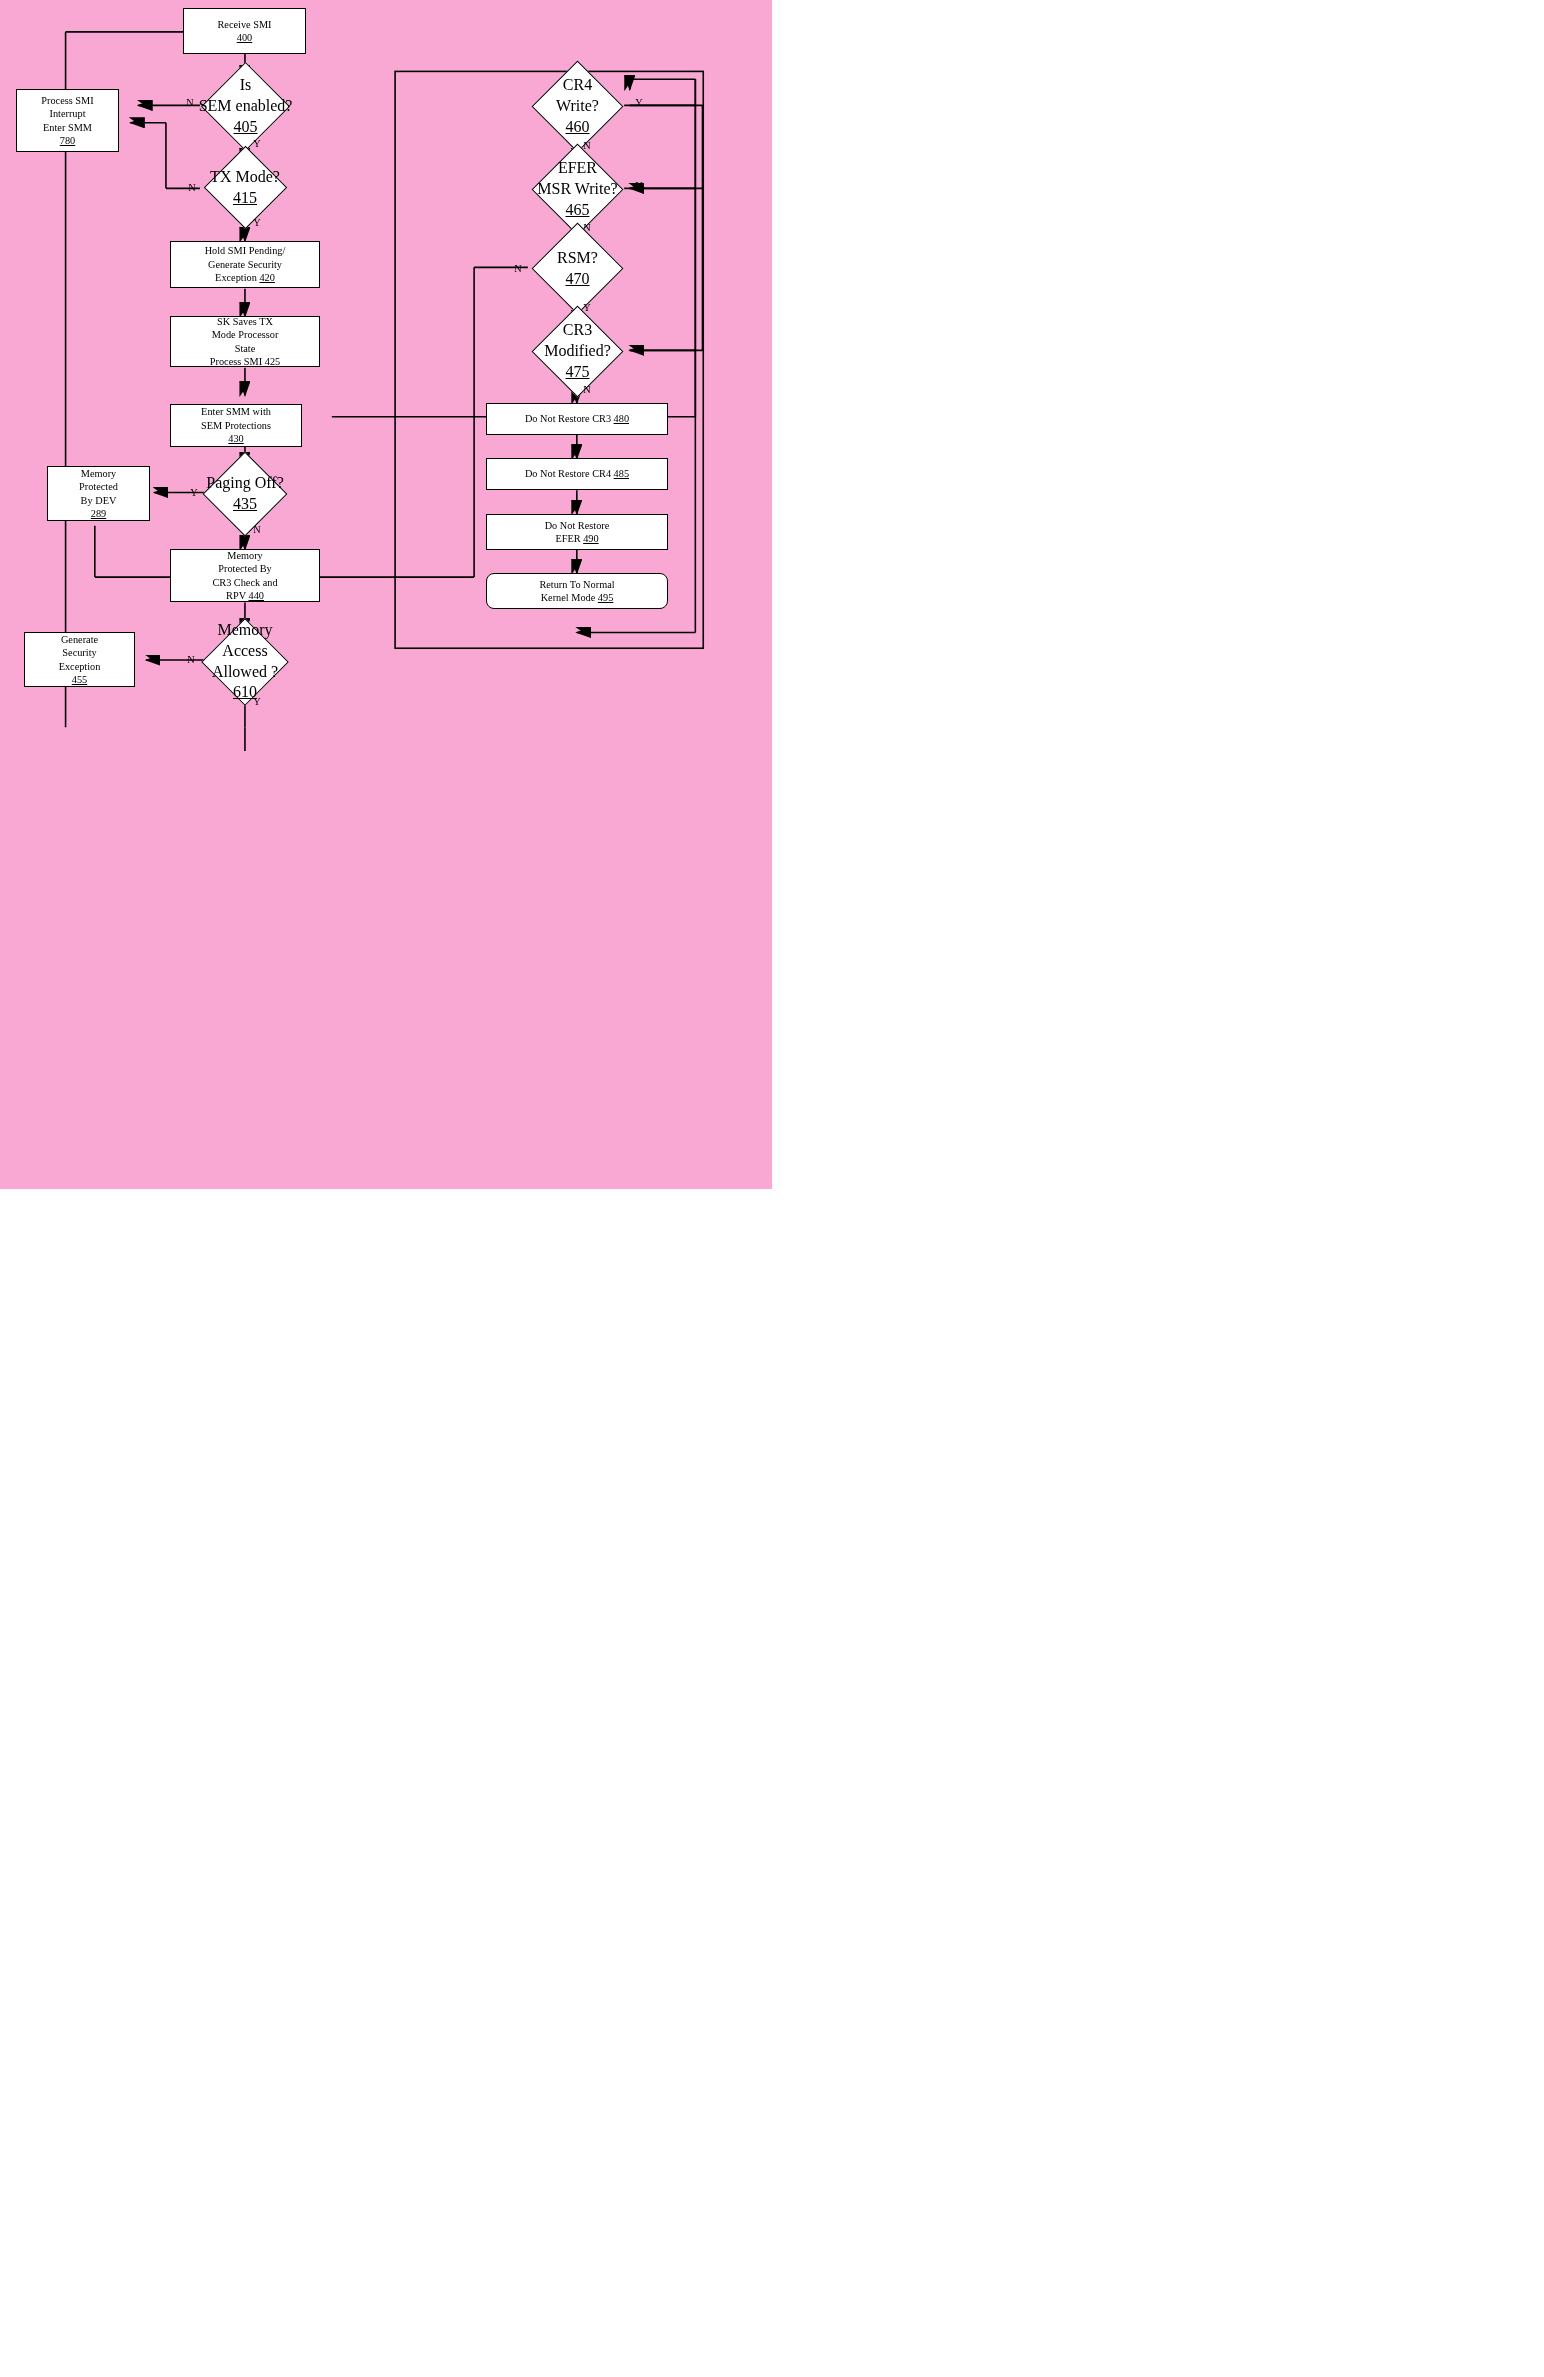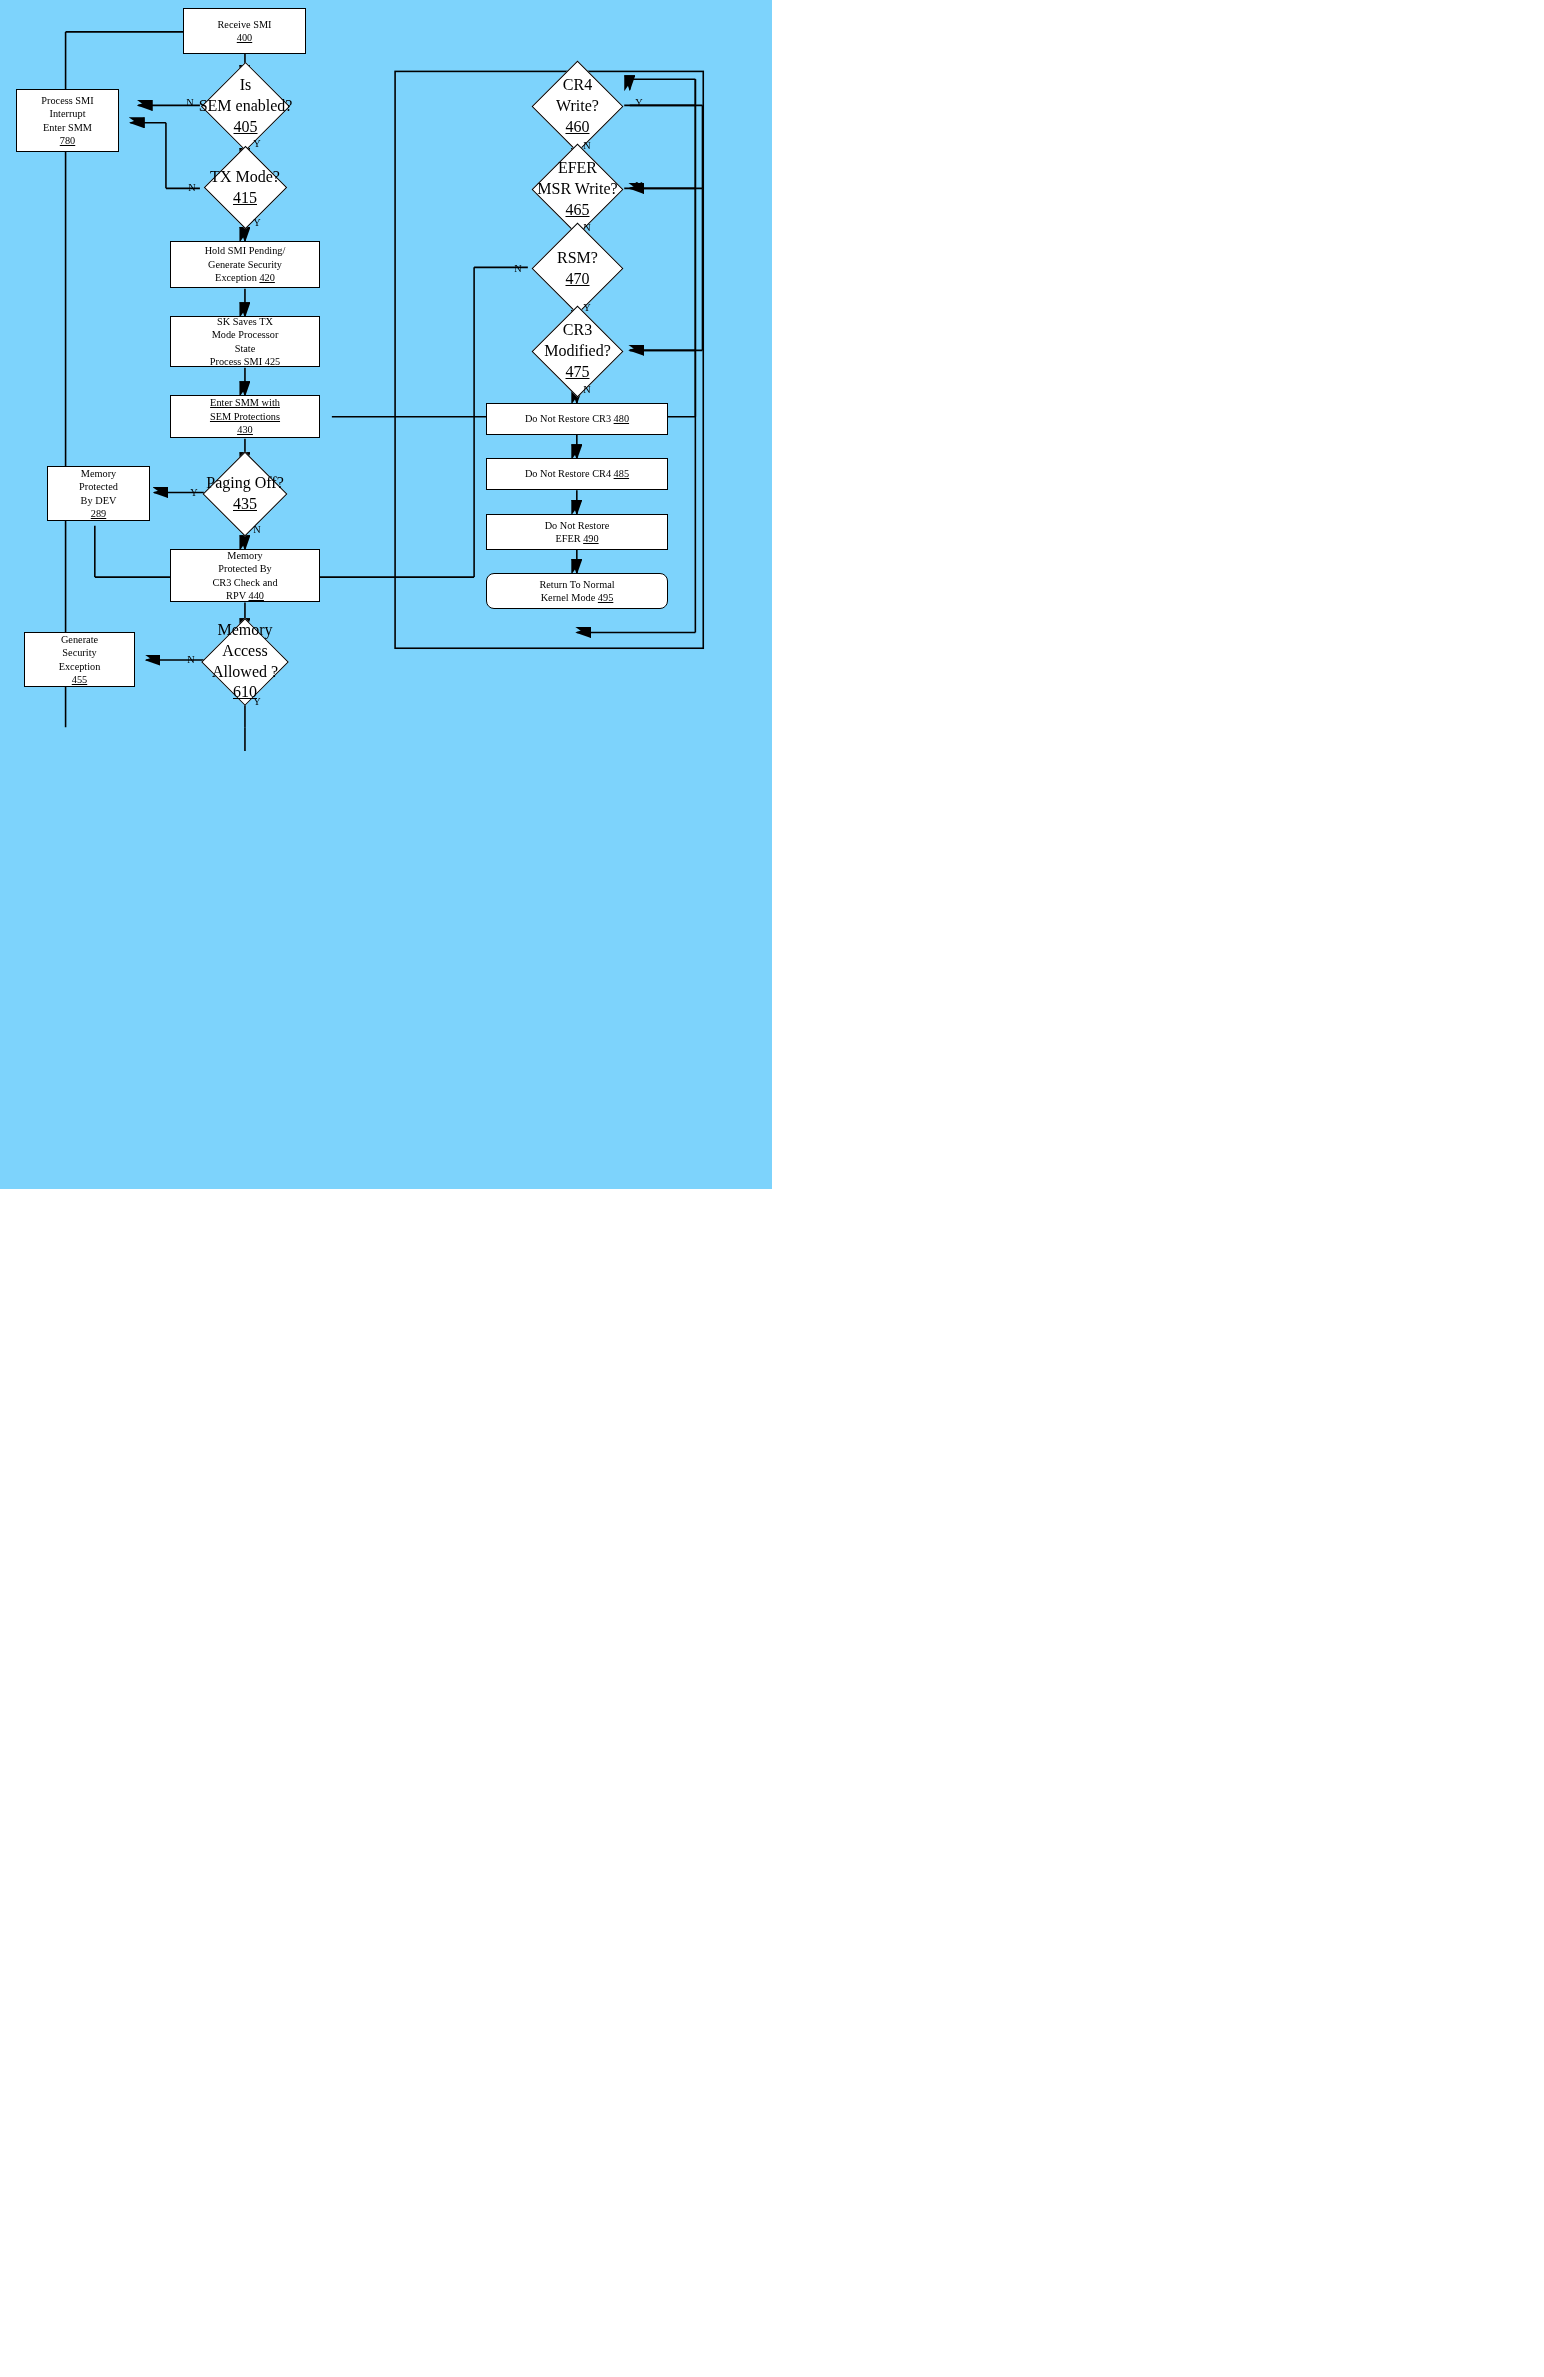--- a/index.html
+++ b/index.html
@@ -8,21 +8,21 @@
       font-family: 'Times New Roman', Times, serif;
       width: 772px;
       min-height: 1189px;
       position: relative;
       overflow-x: hidden;
     }
     .flowchart-container {
       position: relative;
       width: 772px;
       height: 1189px;
-      background: #7dd3fc;
+      background: #f9a8d4;
       padding-left: 46px;
     }
 
     
     .node {
       position: absolute;
       display: flex;
       align-items: center;
       justify-content: center;
       text-align: center;
@@ -214,21 +214,21 @@
       <div>Hold SMI Pending/<br>Generate Security<br>Exception <span class="underline">420</span></div>
     </div>
   </div>
 
   <div class="node rect" style="left:170px; top:316px; width:150px; height:51px;">
     <div>
       <div>SK Saves TX<br>Mode Processor<br>State<br>Process SMI <span class="underline">425</span></div>
     </div>
   </div>
 
-  <div class="node rect" style="left:170px; top:395px; width:150px; height:43px;text-decoration:underline;">
+  <div class="node rect" style="left:170px; top:404px; width:132px; height:43px;">
     <div>
       <div>Enter SMM with<br>SEM Protections<br><span class="underline">430</span></div>
     </div>
   </div>
 
   <div class="diamond-wrapper" style="left:199px; top:466px; width:92px; height:55px;">
     <div class="diamond" style="width:60px; height:60px;"></div>
     <div class="diamond-text">
       <div>Paging Off?</div>
       <div><span class="underline">435</span></div>

